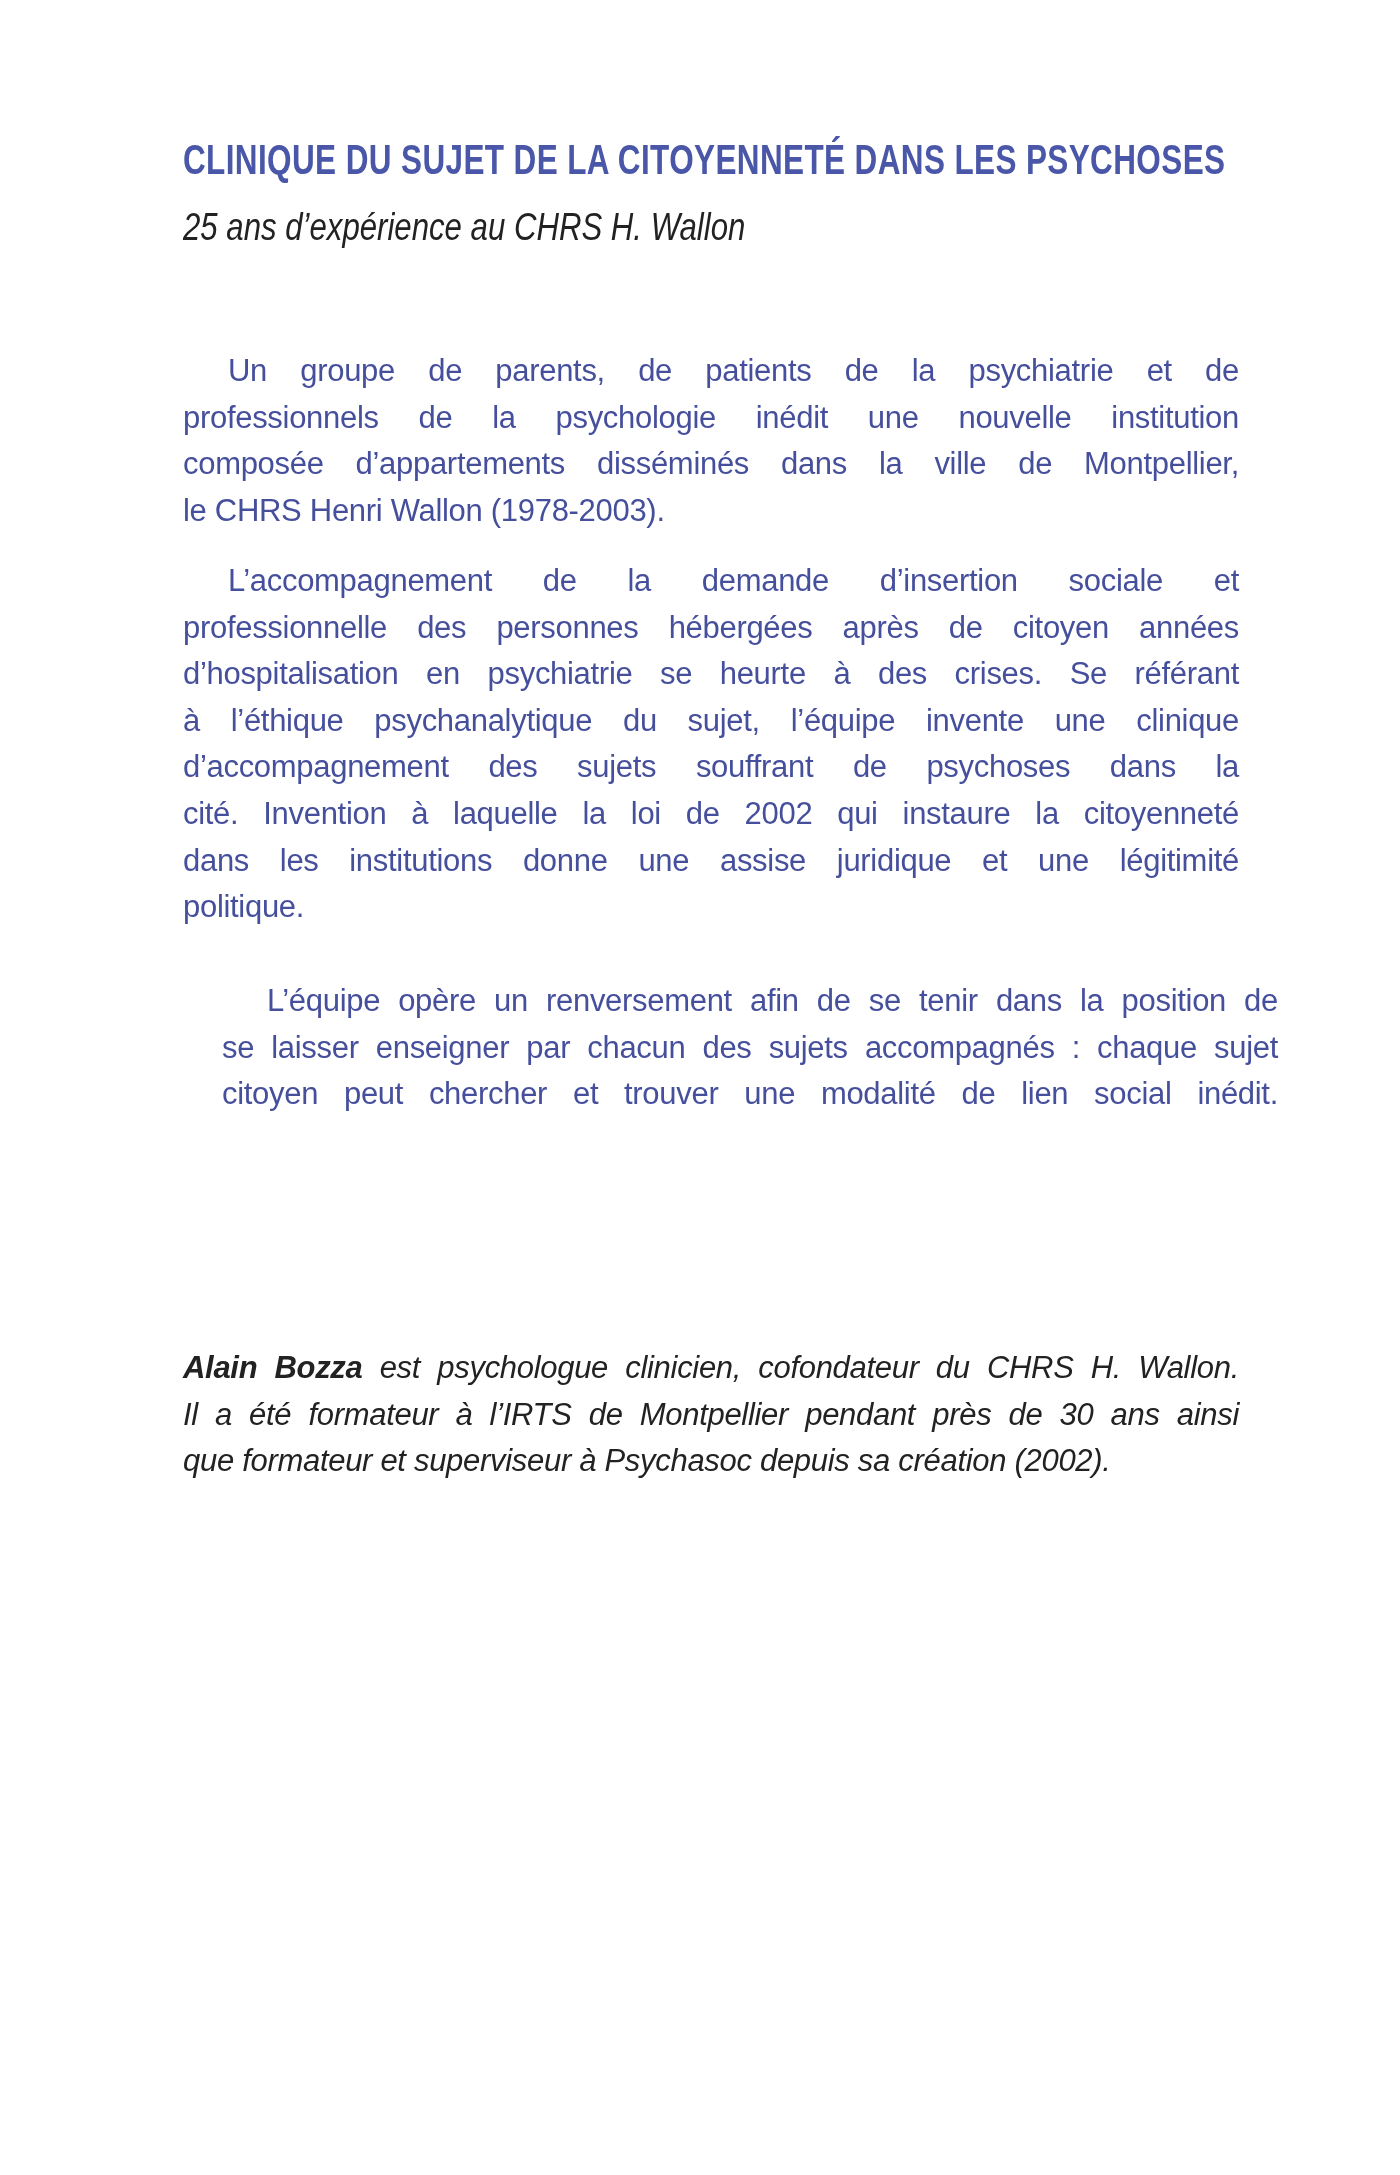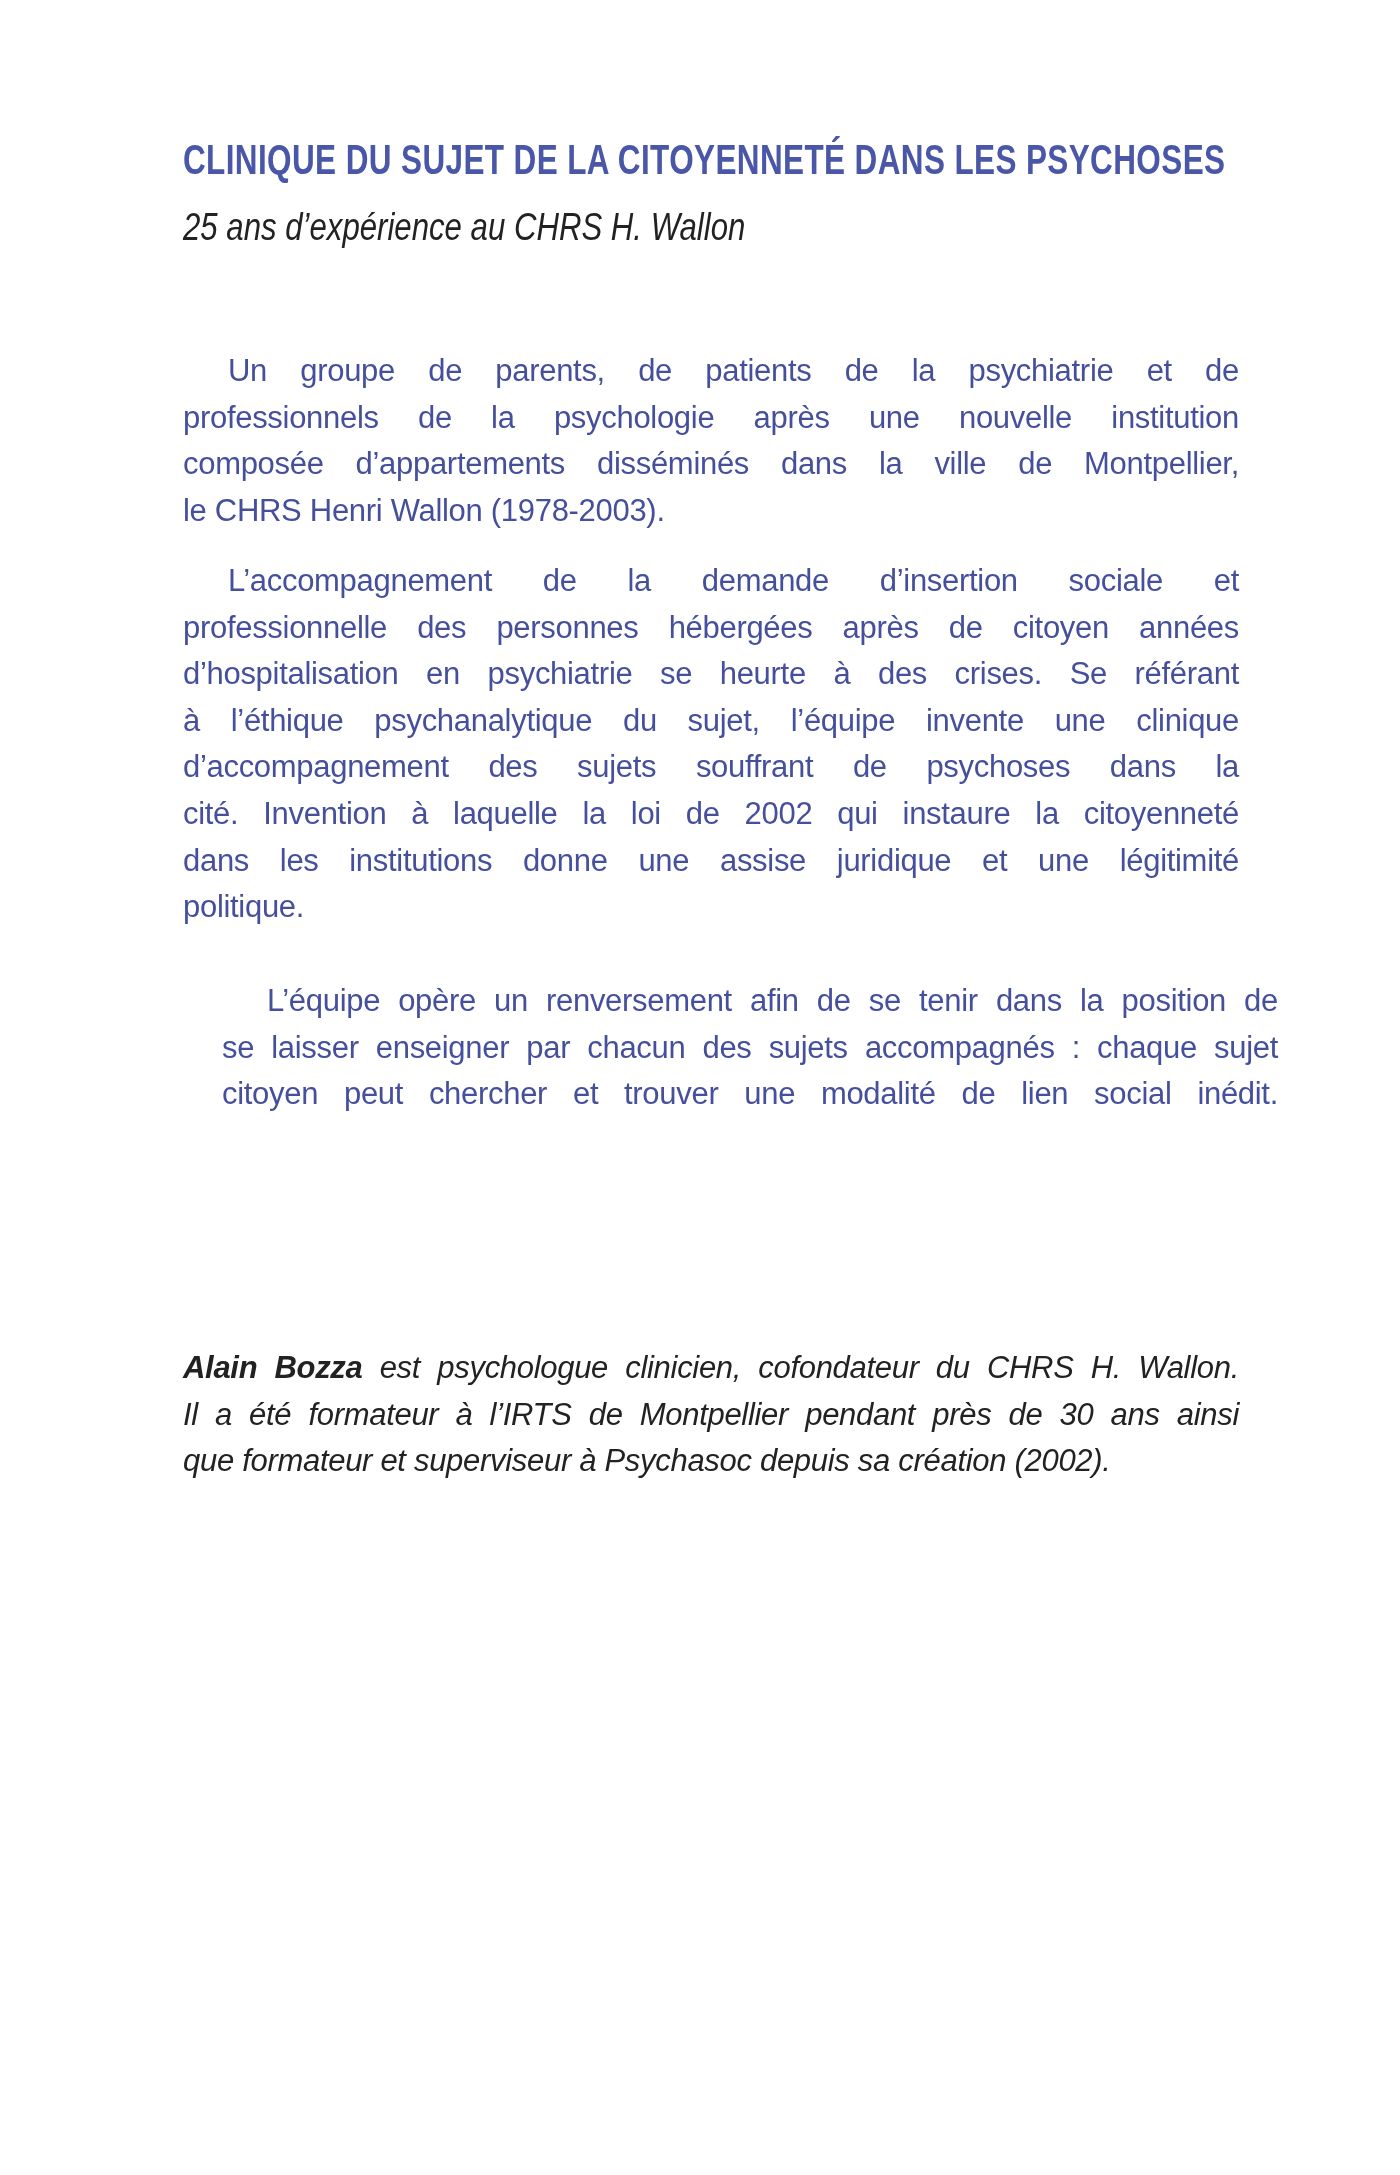--- a/index.html
+++ b/index.html
@@ -42,21 +42,21 @@
 
 <div class="page">
 
   <div class="block title">CLINIQUE DU SUJET DE LA CITOYENNETÉ DANS LES PSYCHOSES</div>
 
   <div class="block subtitle">25 ans d’expérience au CHRS H. Wallon</div>
 
   <div id="paragraphs-root">
       <div class="para pos-p1">
         <div class="pline indent">Un groupe de parents, de patients de la psychiatrie et de</div>
-        <div class="pline">professionnels de la psychologie après une nouvelle institution</div>
+        <div class="pline">professionnels de la psychologie inédit une nouvelle institution</div>
         <div class="pline">composée d’appartements disséminés dans la ville de Montpellier,</div>
         <div class="pline endline">le CHRS Henri Wallon (1978-2003).</div>
       </div>
       <div class="para pos-p2">
         <div class="pline indent">L’accompagnement de la demande d’insertion sociale et</div>
         <div class="pline">professionnelle des personnes hébergées après de citoyen années</div>
         <div class="pline">d’hospitalisation en psychiatrie se heurte à des crises. Se référant</div>
         <div class="pline">à l’éthique psychanalytique du sujet, l’équipe invente une clinique</div>
         <div class="pline">d’accompagnement des sujets souffrant de psychoses dans la</div>
         <div class="pline">cité. Invention à laquelle la loi de 2002 qui instaure la citoyenneté</div>

